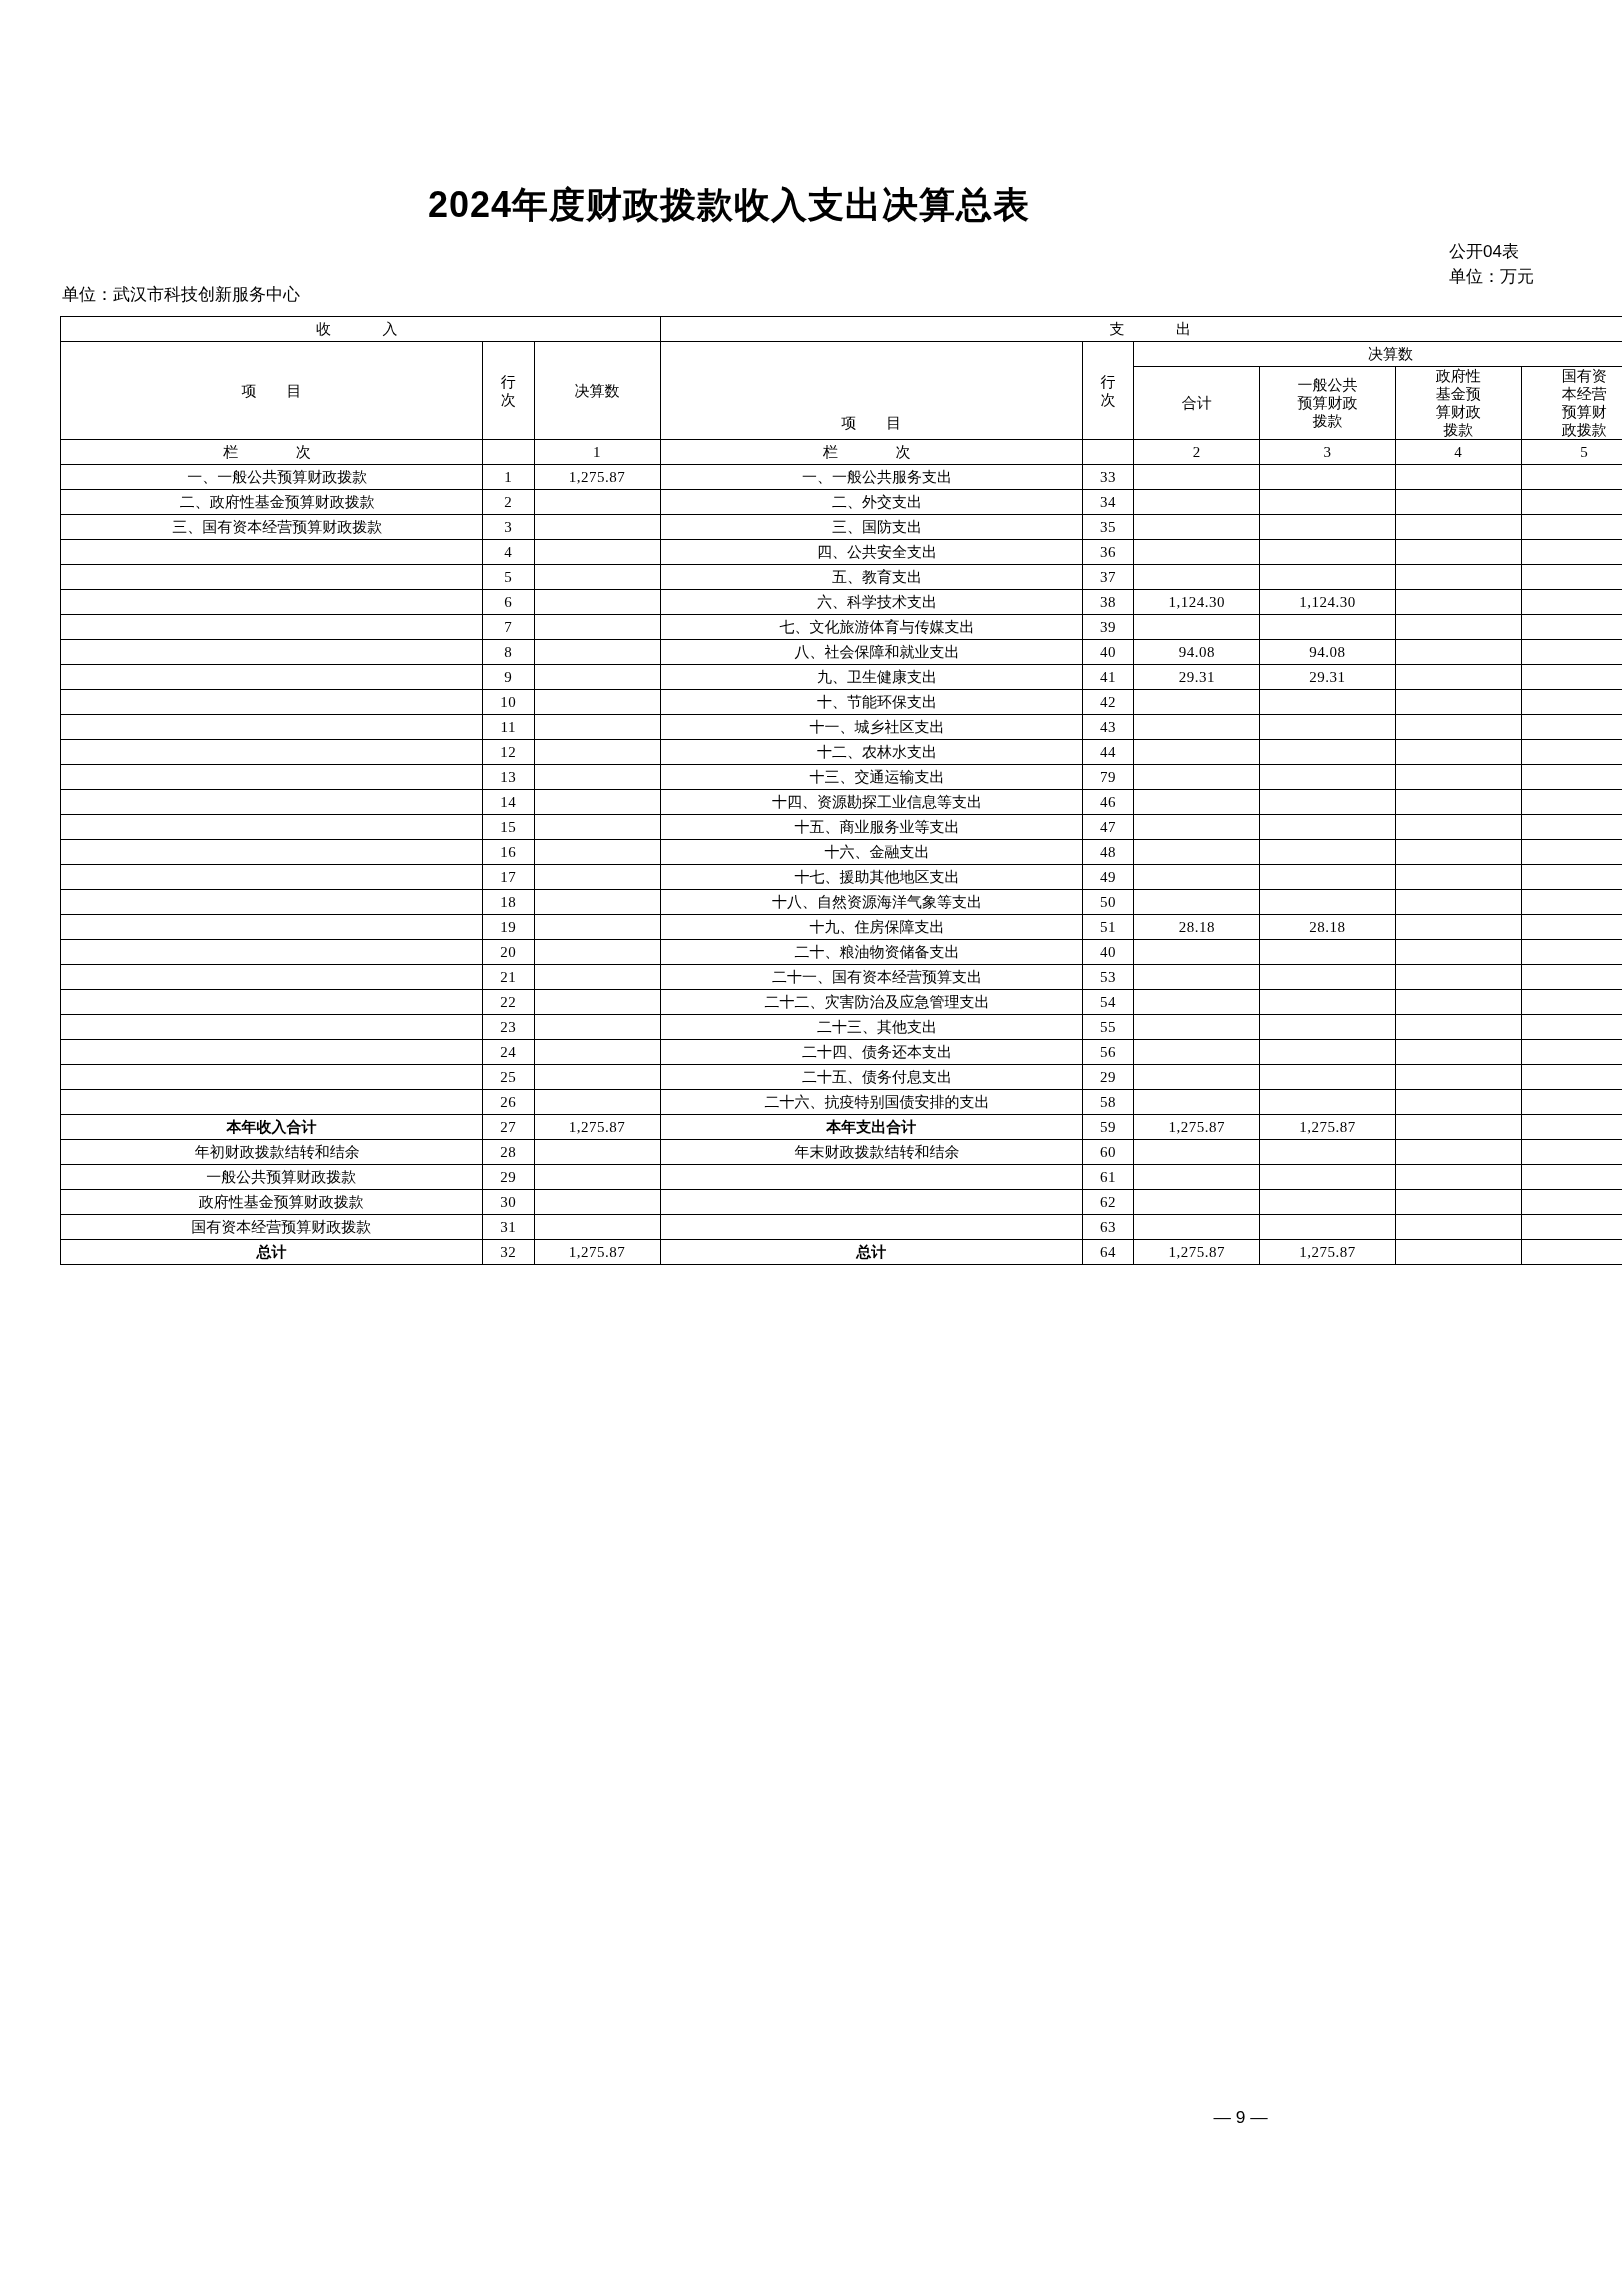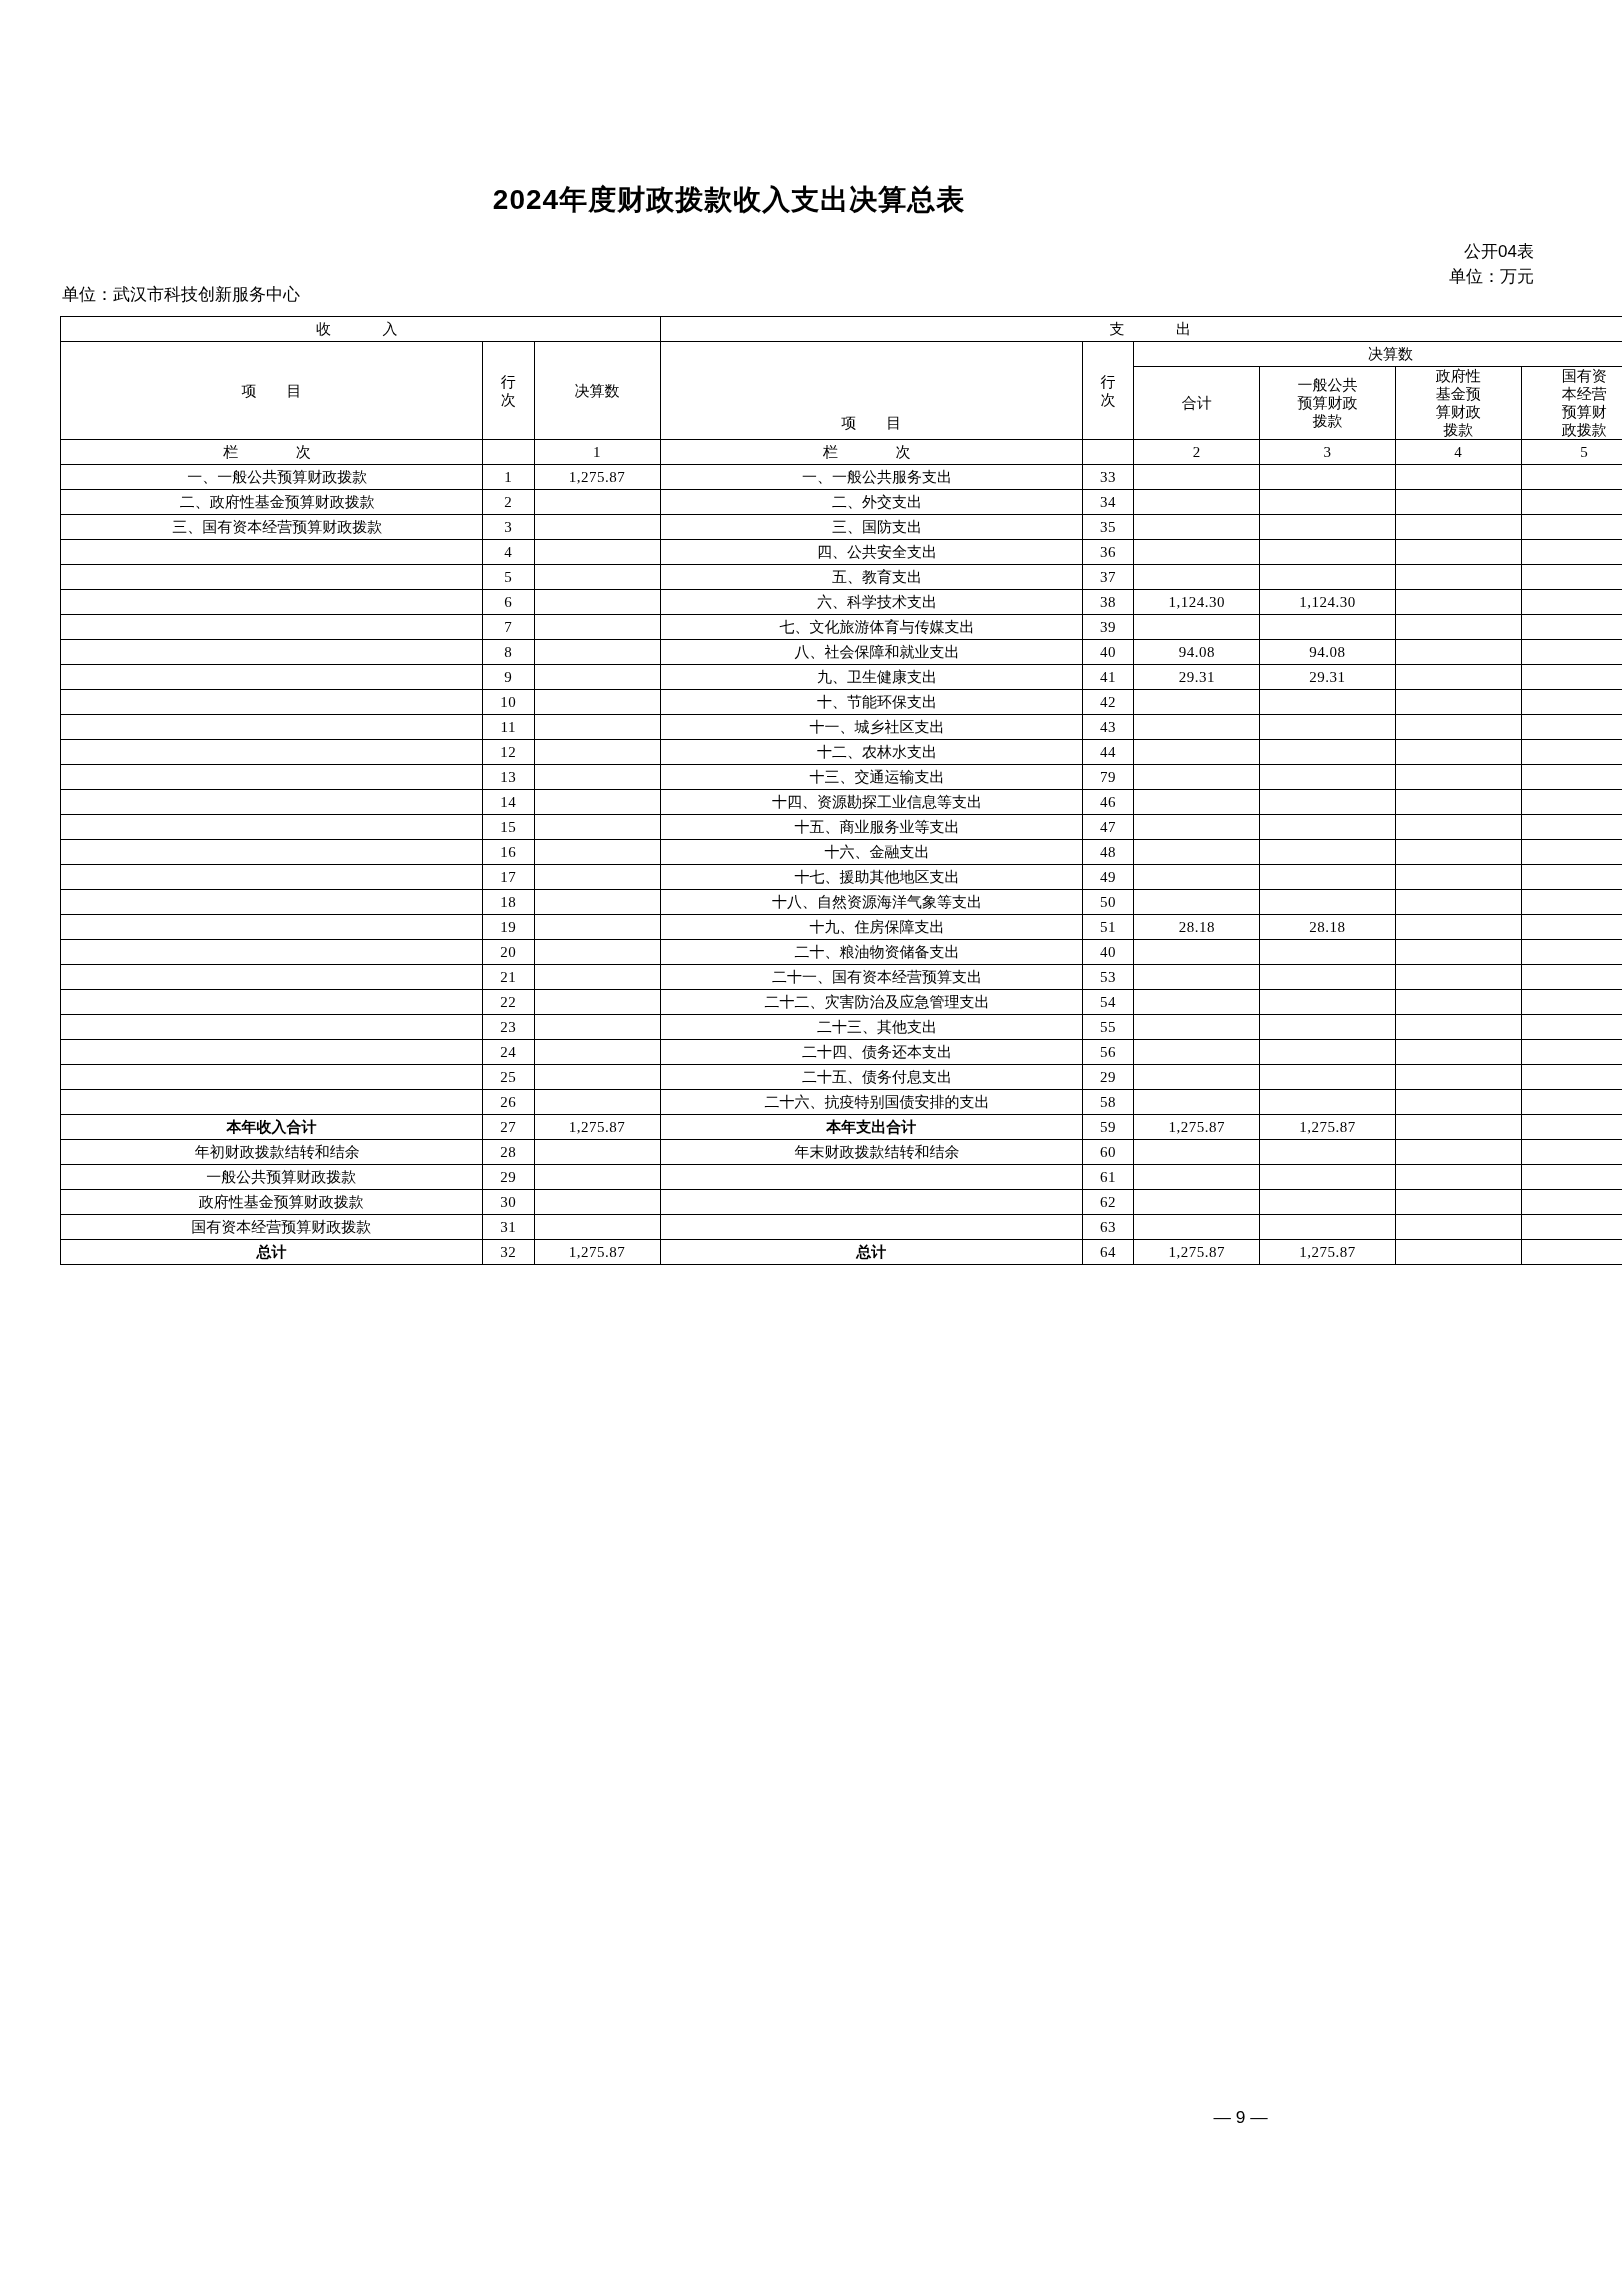--- a/index.html
+++ b/index.html
@@ -20,30 +20,30 @@
     left: 0; top: 0;
     width: 1623px;
     height: 2295px;
   }
   .title {
     position: absolute;
     left: 0;
     top: 181px;
     width: 1458px;
     text-align: center;
-    font-size: 28px;
+    font-size: 36px;
     font-weight: bold;
     letter-spacing: 1px;
     font-family: "Liberation Sans", sans-serif;
   }
   .top-right {
     position: absolute;
     right: 89px;
     top: 240px;
-    text-align: right;
+    text-align: left;
     font-size: 17px;
     line-height: 1.45;
     font-family: "Liberation Sans", sans-serif;
   }
   .unit-left {
     position: absolute;
     left: 62px;
     top: 283px;
     font-size: 17px;
     font-family: "Liberation Sans", sans-serif;

